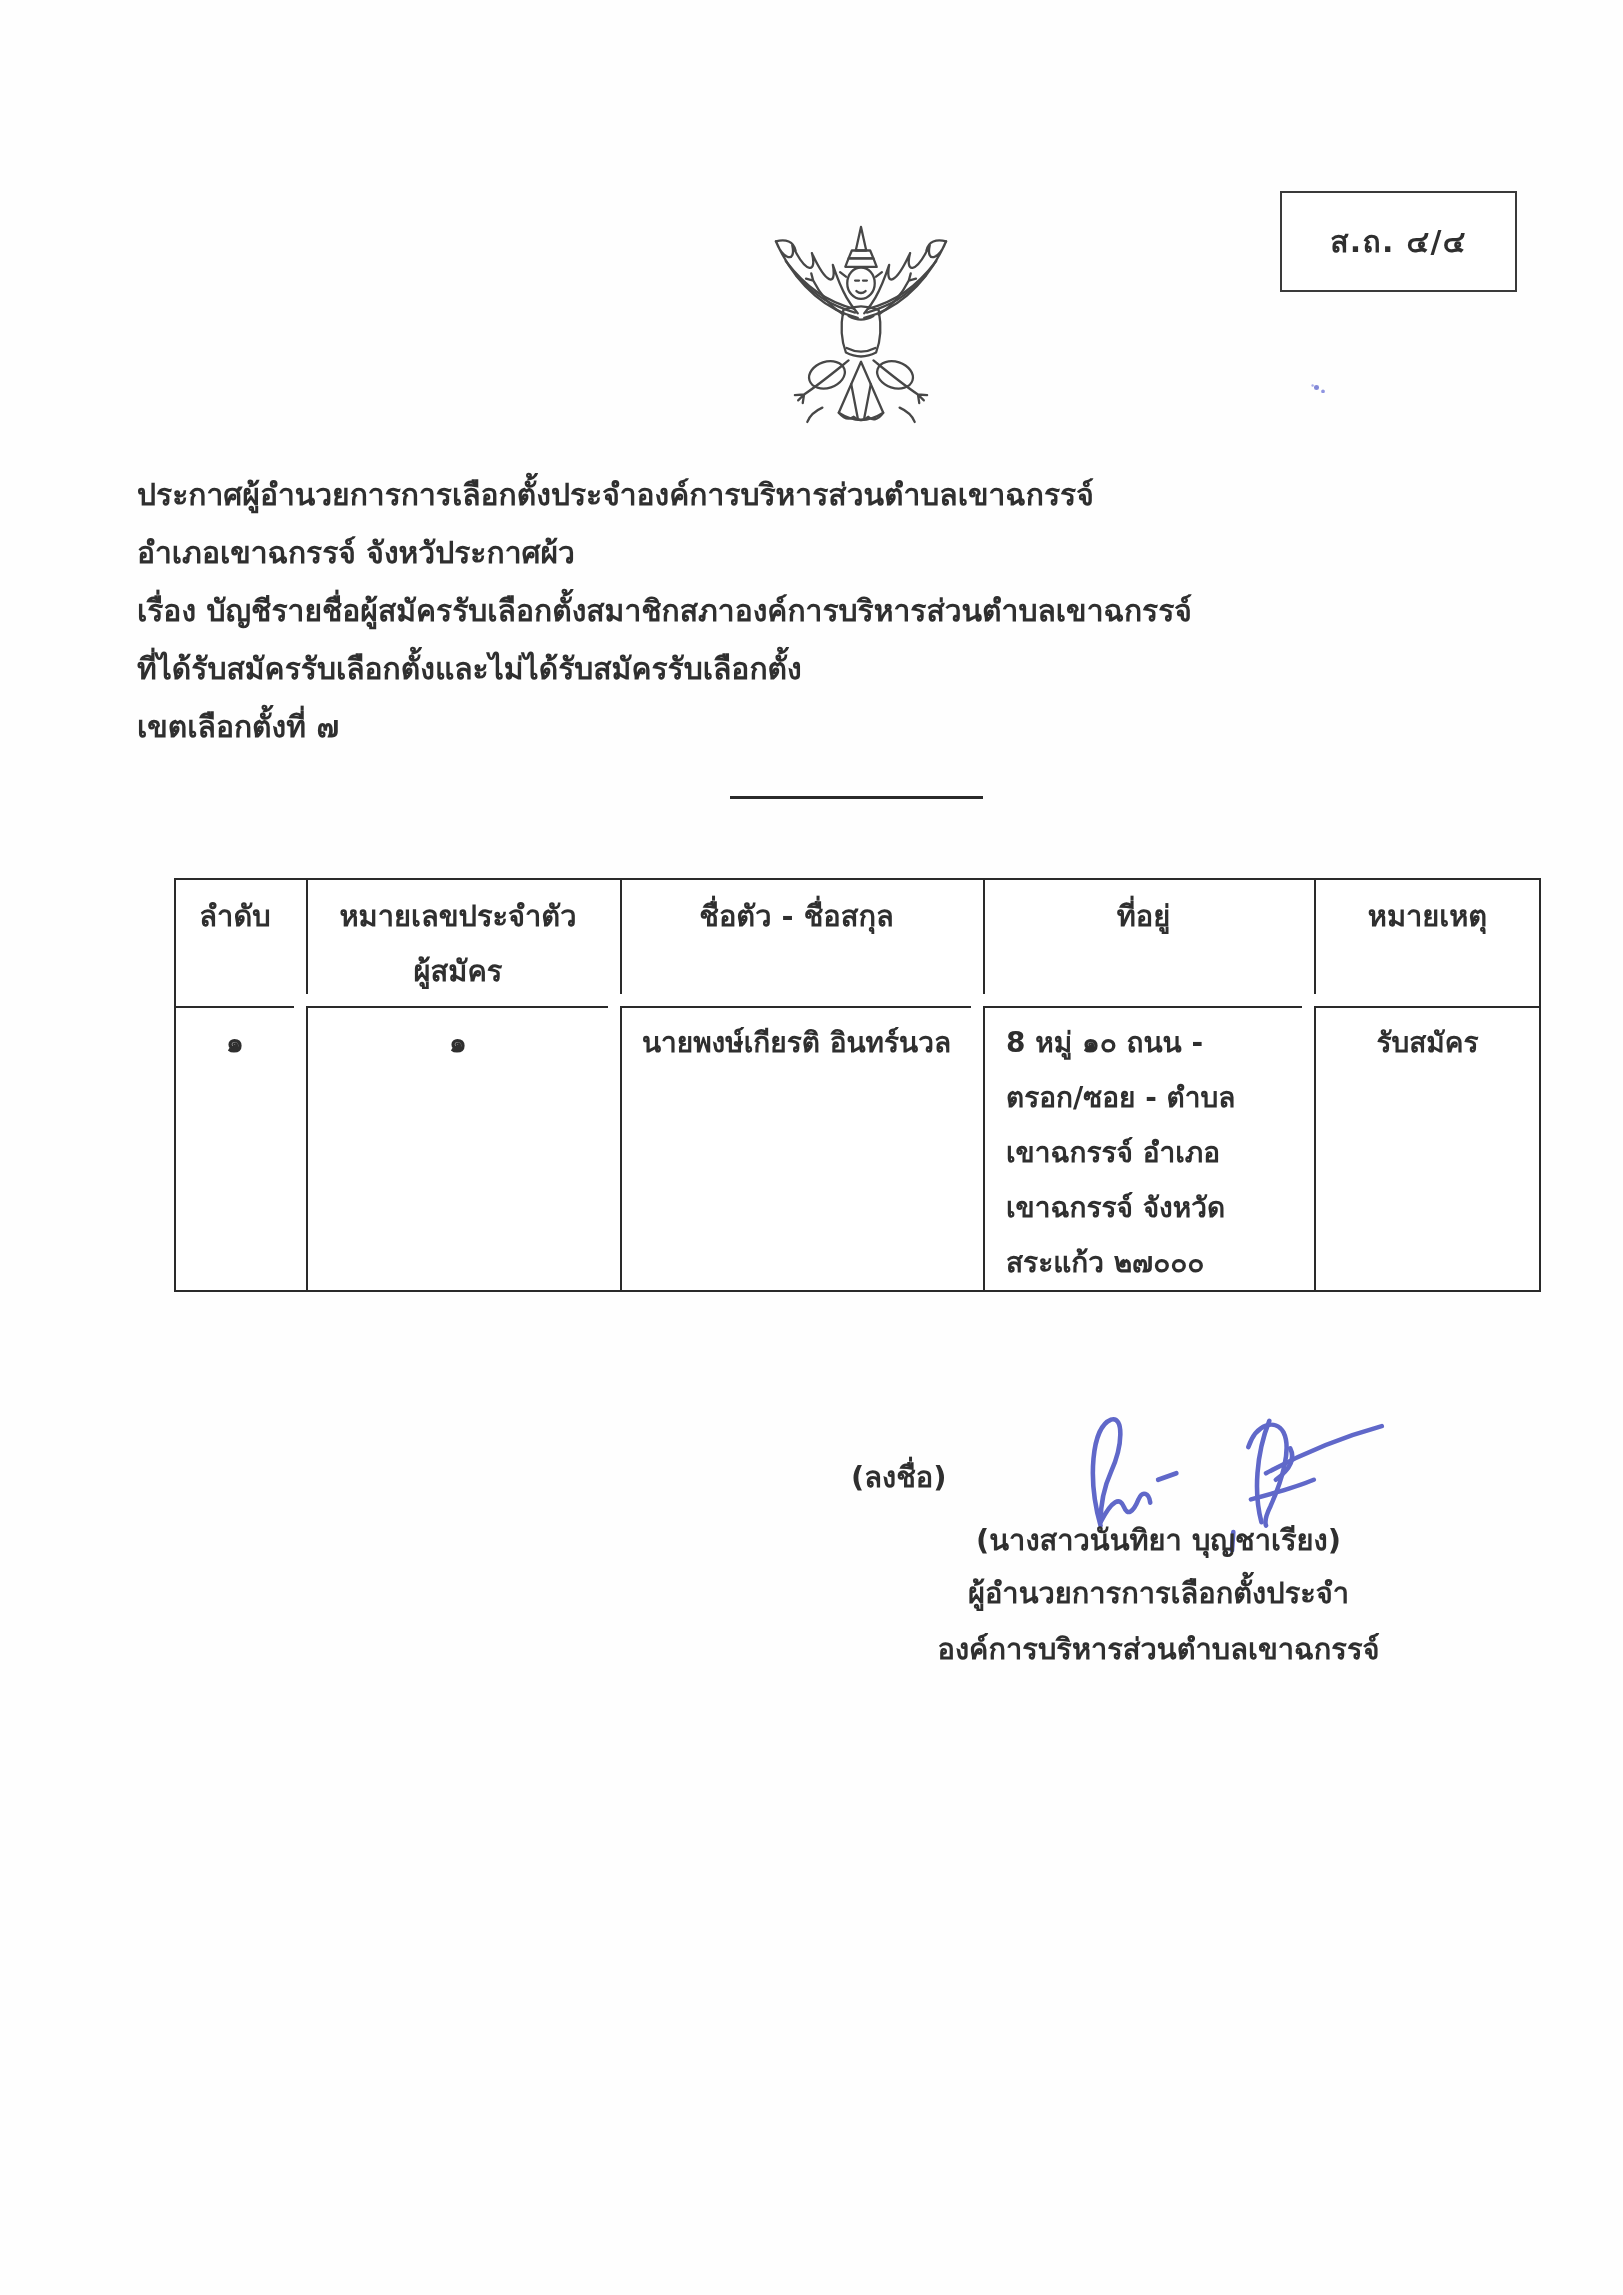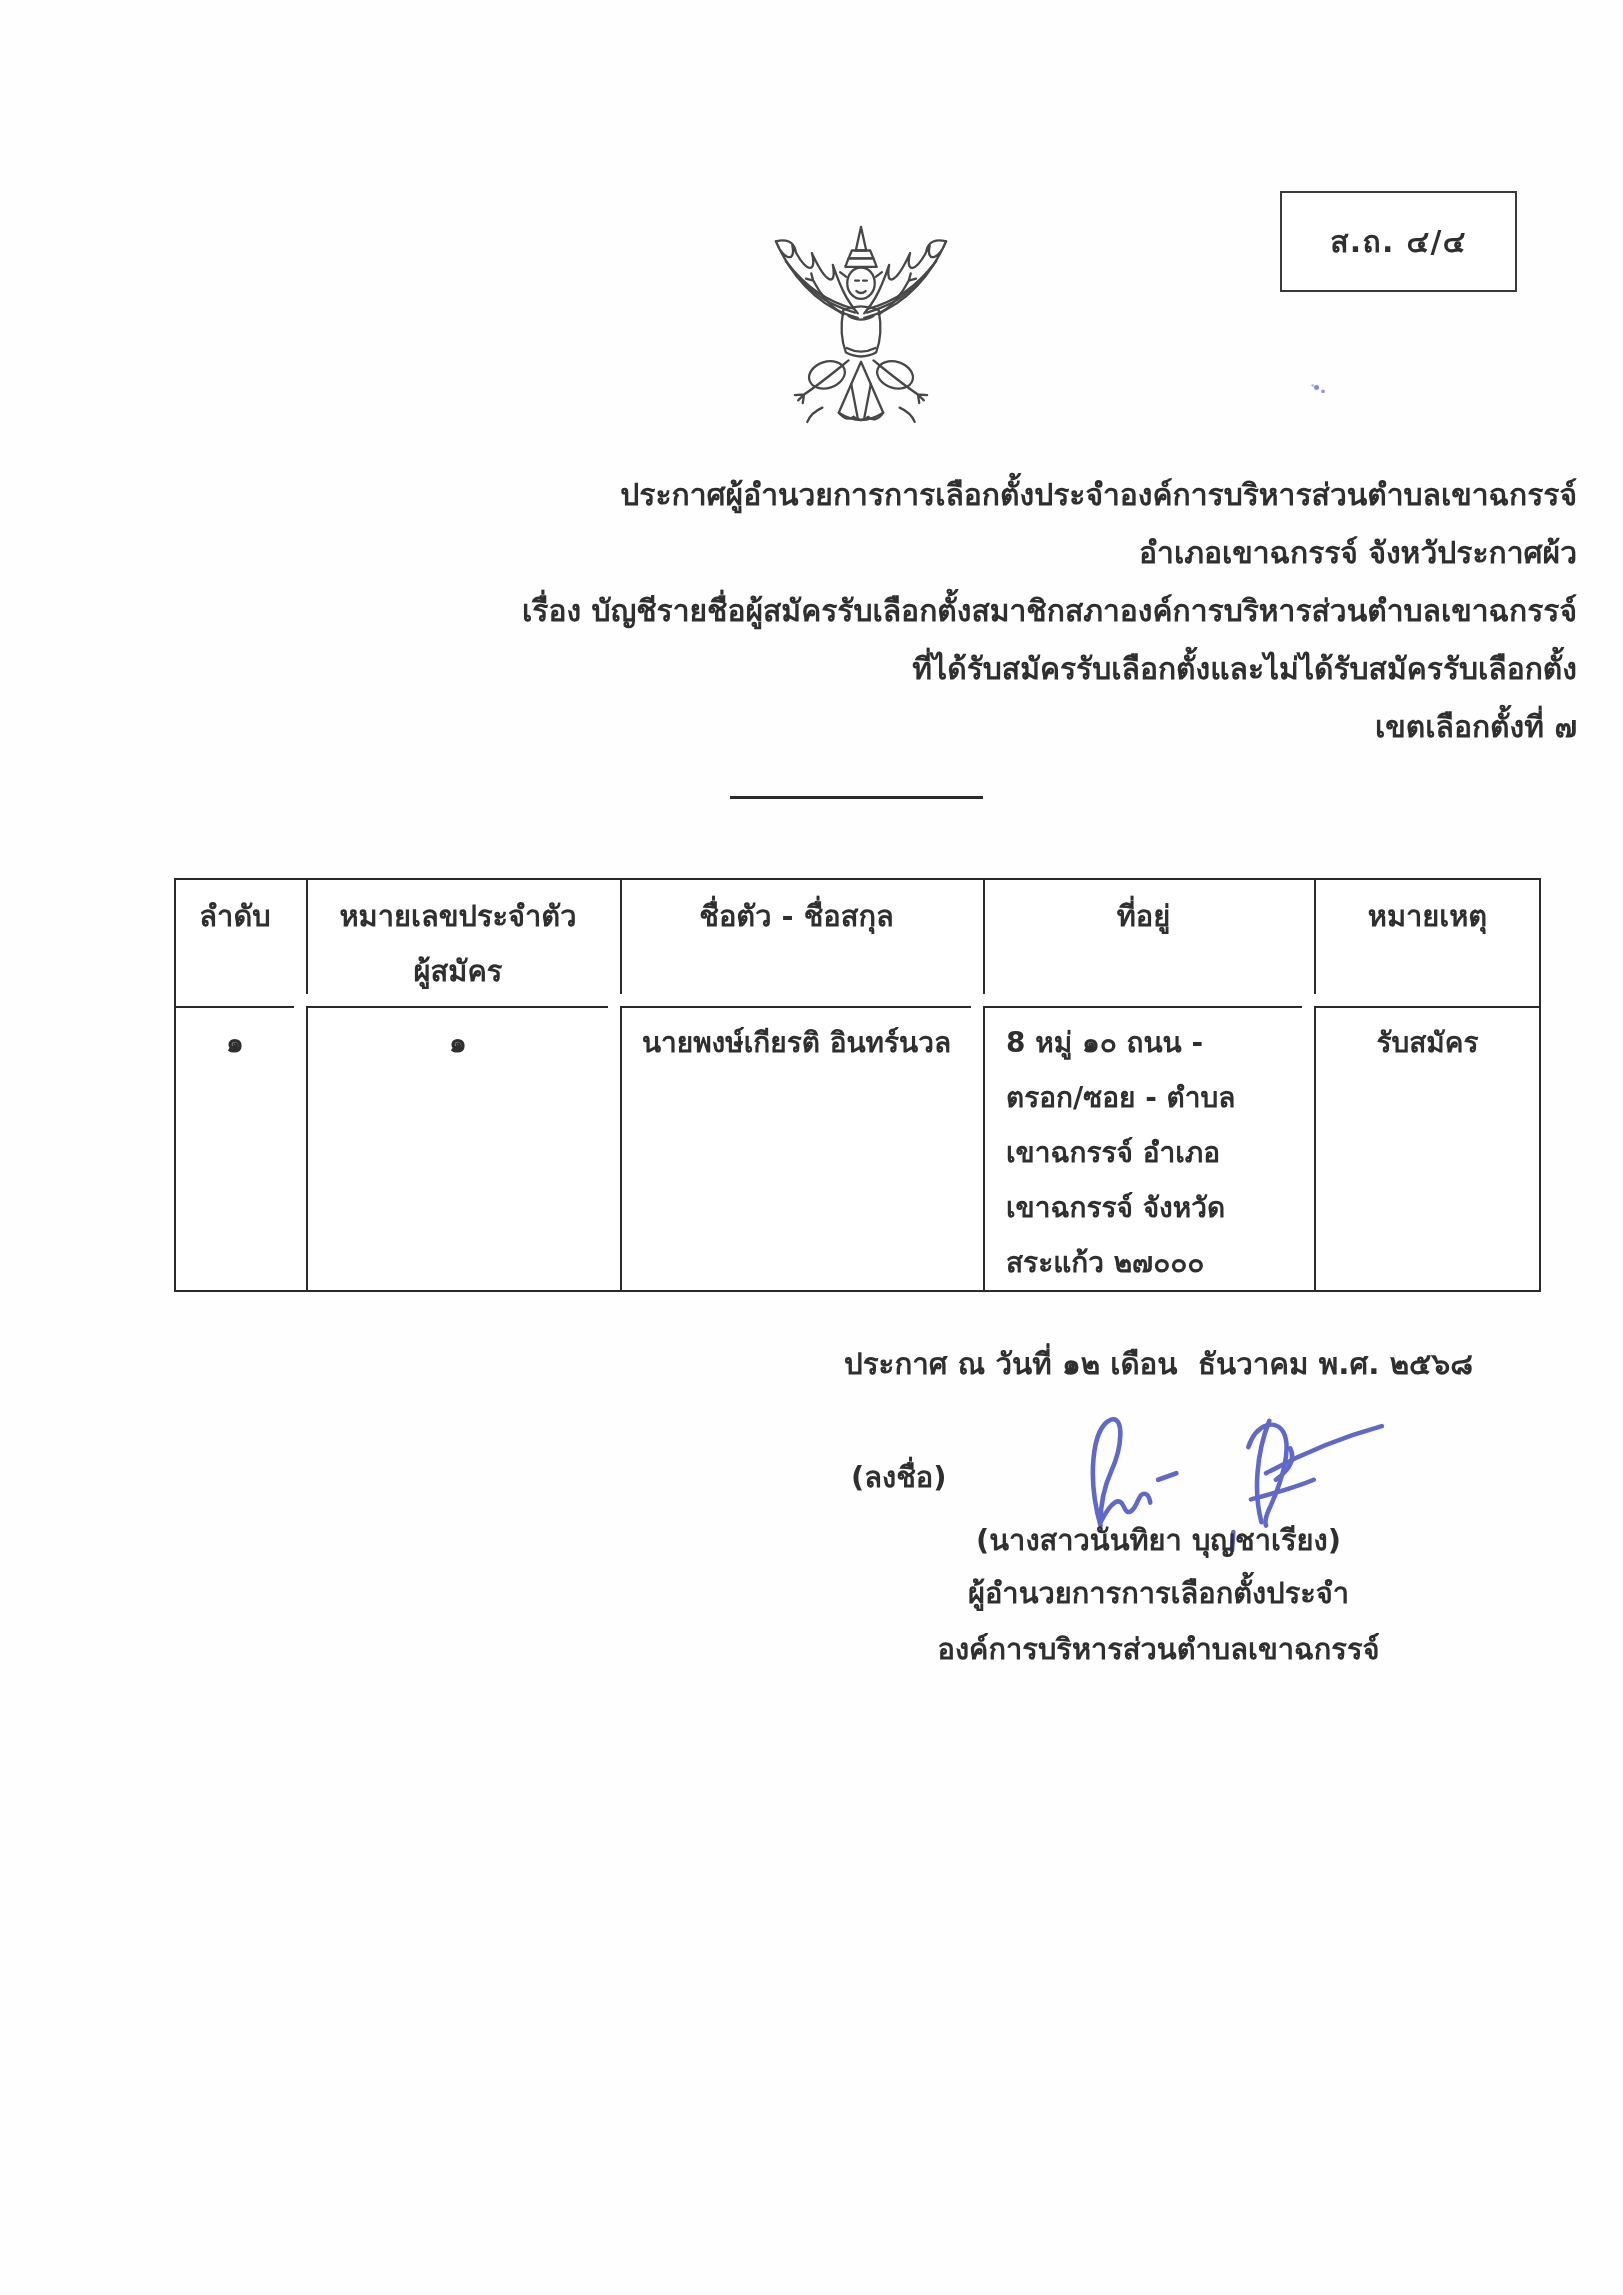--- a/index.html
+++ b/index.html
@@ -17,21 +17,21 @@
     position:absolute;left:1280px;top:180px;width:233px;height:97px;
     border:2.6px solid #3a3a3a;background:#fff;
     display:flex;align-items:center;justify-content:center;
     font-size:30px;font-weight:600;letter-spacing:1.3px;margin-top:11px;
   }
   
   .emblem{position:absolute;left:759px;top:223px;width:204px;height:216px;}
   
   .title-block{
     position:absolute;left:137px;top:466px;width:1440px;
-    text-align:right;font-size:30px;font-weight:600;line-height:58px;
+    text-align:left;font-size:30px;font-weight:600;line-height:58px;
   }
   .title-divider{
     position:absolute;left:730px;top:796px;width:253px;height:2.6px;
     background:#2a2a2a;
   }
   
   .doc-table{
     position:absolute;left:174px;top:878px;
     display:grid;
     grid-template-columns:118px 302px 351px 319px 225px;
@@ -134,21 +134,20 @@
     <div class="cell bt bl addr">
       <div>8 หมู่ ๑๐ ถนน -</div>
       <div>ตรอก/ซอย - ตำบล</div>
       <div>เขาฉกรรจ์ อำเภอ</div>
       <div>เขาฉกรรจ์ จังหวัด</div>
       <div>สระแก้ว ๒๗๐๐๐</div>
     </div>
     <div class="cell bt bl">รับสมัคร</div>
   </div>
 
-  <div class="date-line t">ประกาศ ณ วันที่ ๑๒ เดือน  ธันวาคม พ.ศ. ๒๕๖๘</div>
 
   <div class="sign-label t">(ลงชื่อ)</div>
 
   <svg class="signature" viewBox="0 0 500 230" fill="none" stroke="#4f58c4" stroke-width="7" stroke-linecap="round" stroke-linejoin="round" opacity="0.9">
     <path d="M62 190 C 42 120, 48 40, 78 28 C 98 22, 96 68, 78 108 C 68 130, 62 160, 62 185"></path>
     <path d="M62 185 C 80 150, 92 146, 98 162 C 103 175, 112 170, 120 150 C 126 136, 136 140, 138 155"></path>
     <path d="M150 120 l28 -10"></path>
     <path d="M320 30 C 300 80, 296 140, 308 185"></path>
     <path d="M288 70 C 300 34, 330 26, 342 48 C 354 72, 340 120, 322 160 C 316 172, 312 182, 315 190"></path>
     <path d="M330 120 C 352 104, 360 88, 352 72"></path>

